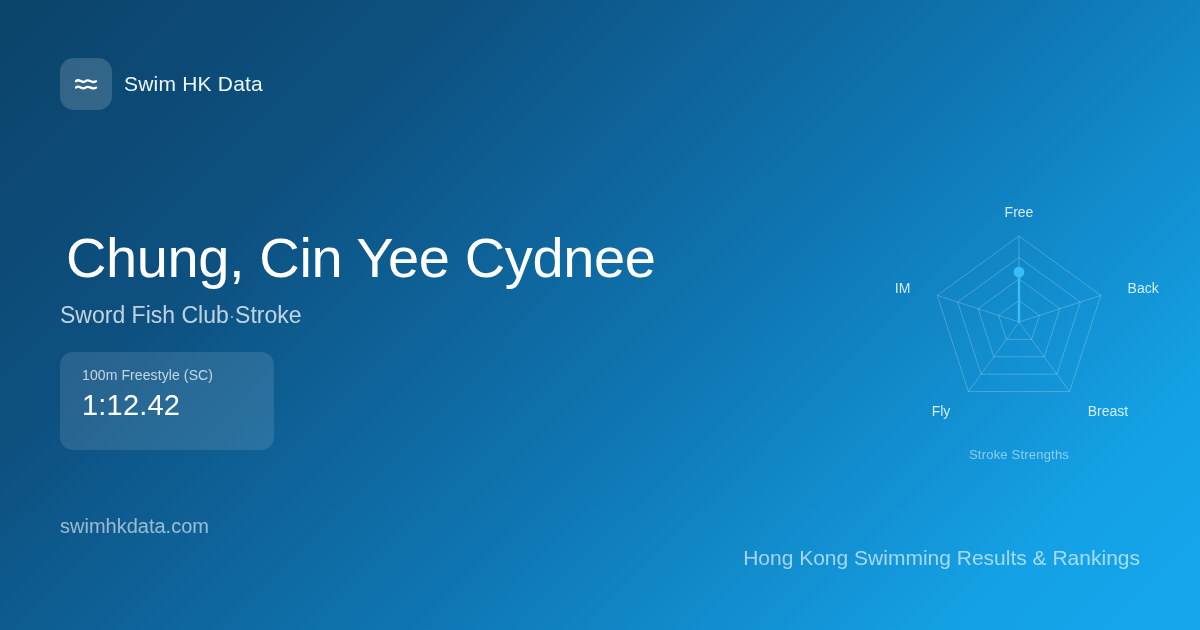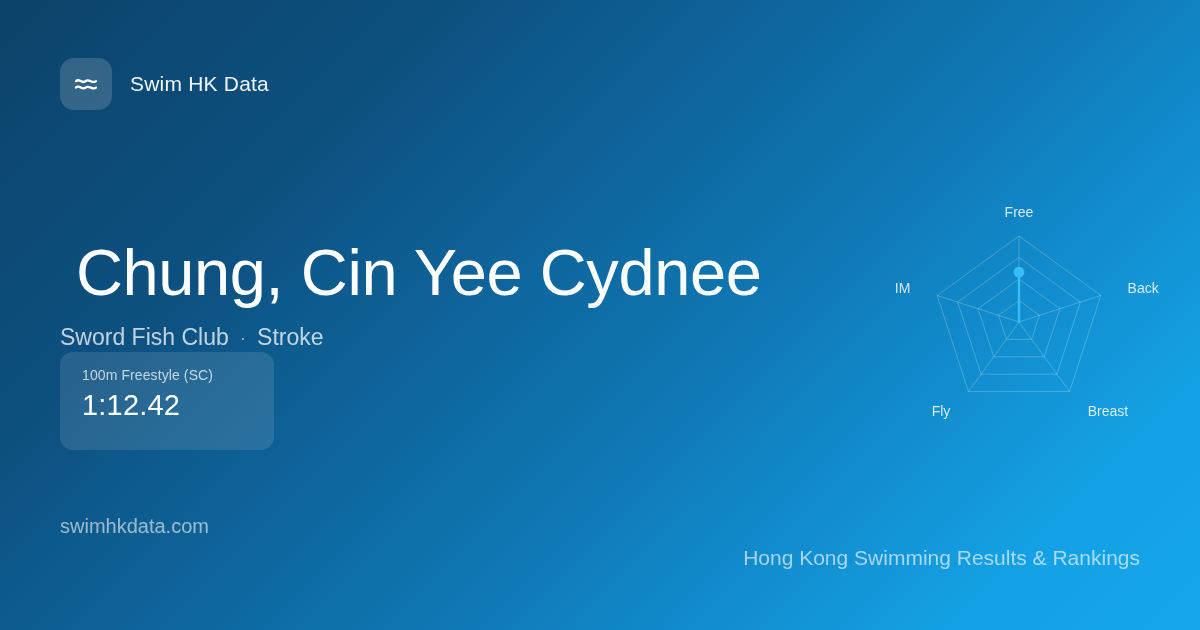--- a/index.html
+++ b/index.html
@@ -25,21 +25,21 @@
       #15a7ec 100%);
   }
 
   
   .brand {
     position: absolute;
     left: 60px;
     top: 58px;
     display: flex;
     align-items: center;
-    gap: 18px;
+    gap: 12px;
   }
   .brand-badge {
     width: 52px;
     height: 52px;
     border-radius: 14px;
     background: rgba(255,255,255,0.16);
     display: flex;
     align-items: center;
     justify-content: center;
   }
@@ -53,36 +53,35 @@
   }
 
   
   .hero {
     position: absolute;
     left: 60px;
     top: 222px;
     width: 660px;
   }
   .athlete-name {
-    font-size: 65px;
+    font-size: 56px;
     font-weight: 300;
     line-height: 1.08;
     color: #ffffff;
     letter-spacing: -0.4px;
-    margin: 16px;
+    margin: 6px;
     white-space: nowrap;
   }
   .athlete-meta {
     margin: 14px 0 0 0;
     font-size: 23px;
     font-weight: 300;
     color: rgba(255,255,255,0.74);
     display: flex;
     align-items: center;
-    gap: 11px;
     white-space: nowrap;
   }
   .meta-dot {
     font-size: 19px;
     color: rgba(255,255,255,0.55);
     line-height: 1;
   }
 
   
   .stat-card {
@@ -207,18 +206,19 @@
           <circle cx="170.00" cy="96.12" r="5.4" fill="#38bdf8"></circle>
         </g>
       <g id="radar-labels">
           <text x="170.00" y="41.00" text-anchor="middle" class="axis-label">Free</text>
           <text x="278.62" y="117.01" text-anchor="start" class="axis-label">Back</text>
           <text x="238.66" y="239.99" text-anchor="start" class="axis-label">Breast</text>
           <text x="101.34" y="239.99" text-anchor="end" class="axis-label">Fly</text>
           <text x="61.38" y="117.01" text-anchor="end" class="axis-label">IM</text>
         </g>
     </svg>
+    <div class="radar-caption">Stroke Strengths</div>
   </div>
 
   <div class="footer-left">swimhkdata.com</div>
   <div class="footer-right">Hong Kong Swimming Results &amp; Rankings</div>
 
 </div>
 
 </body></html>

